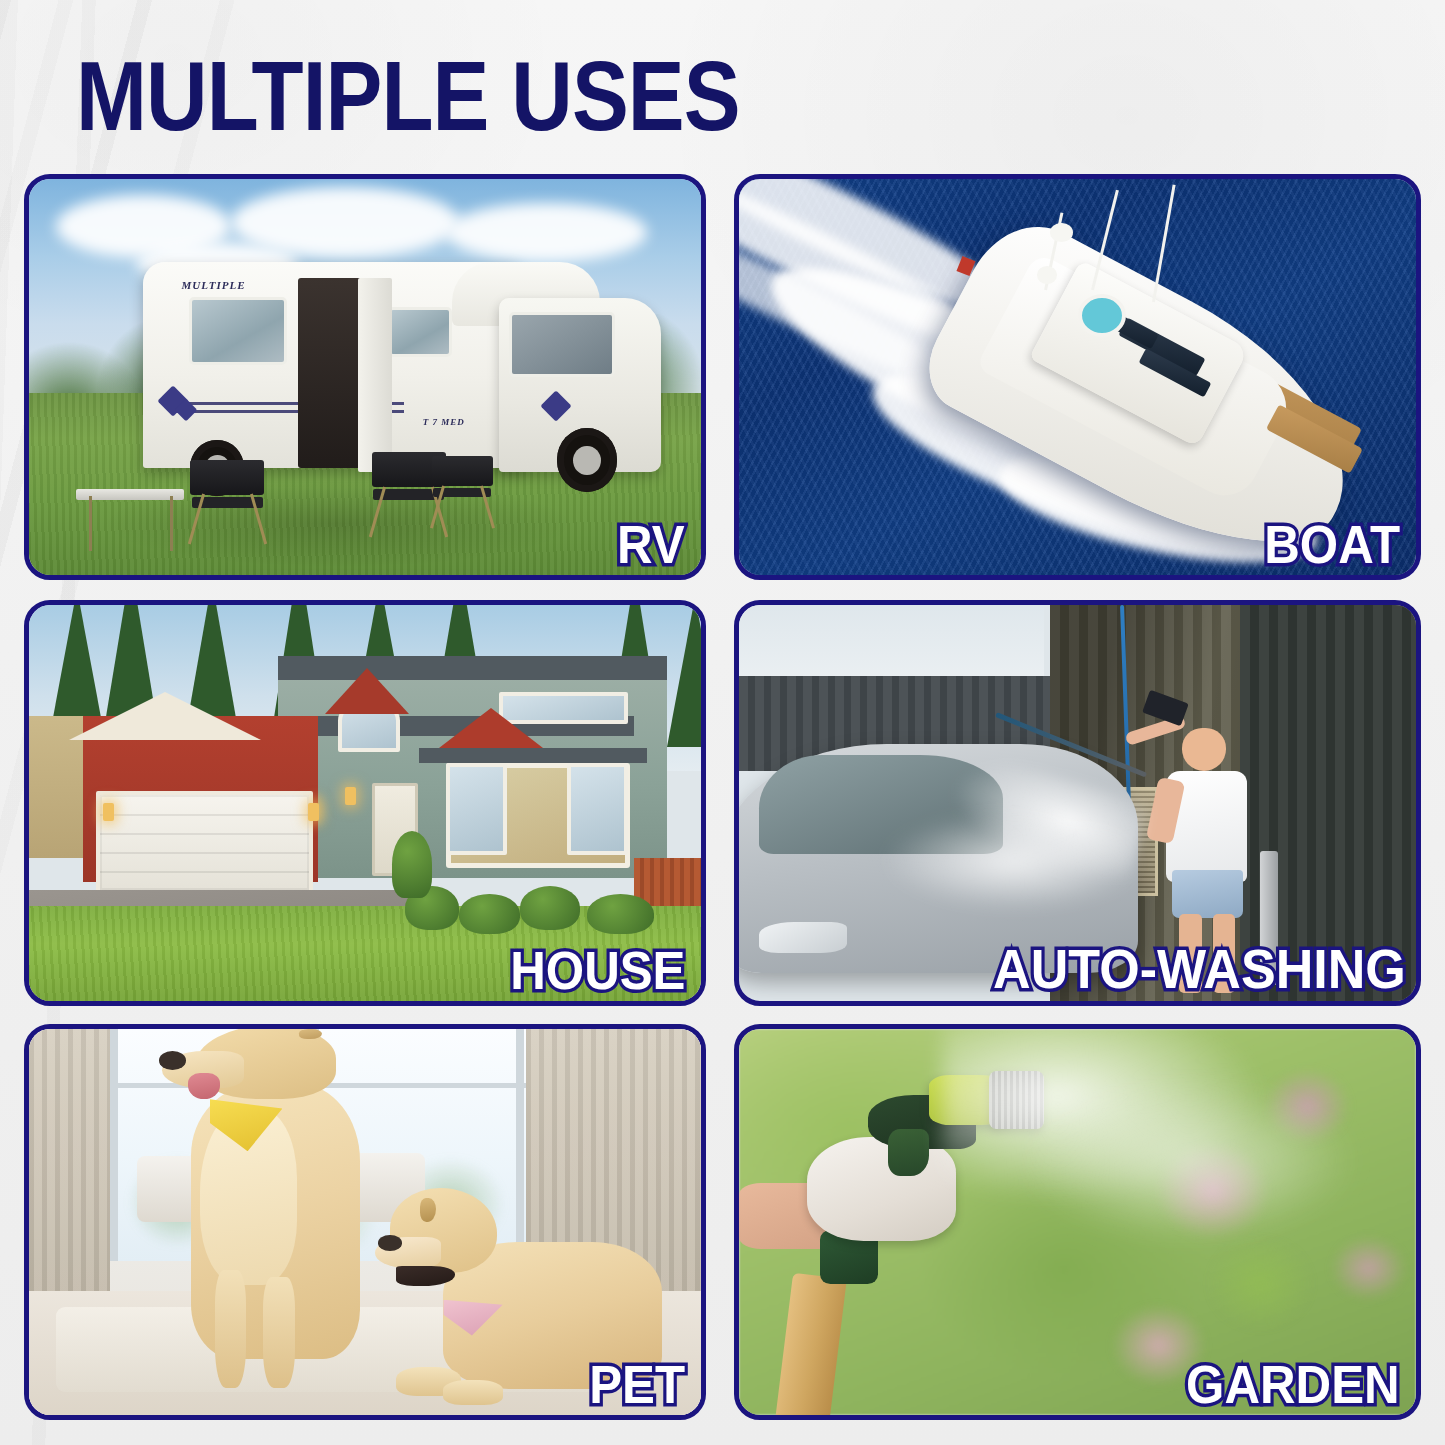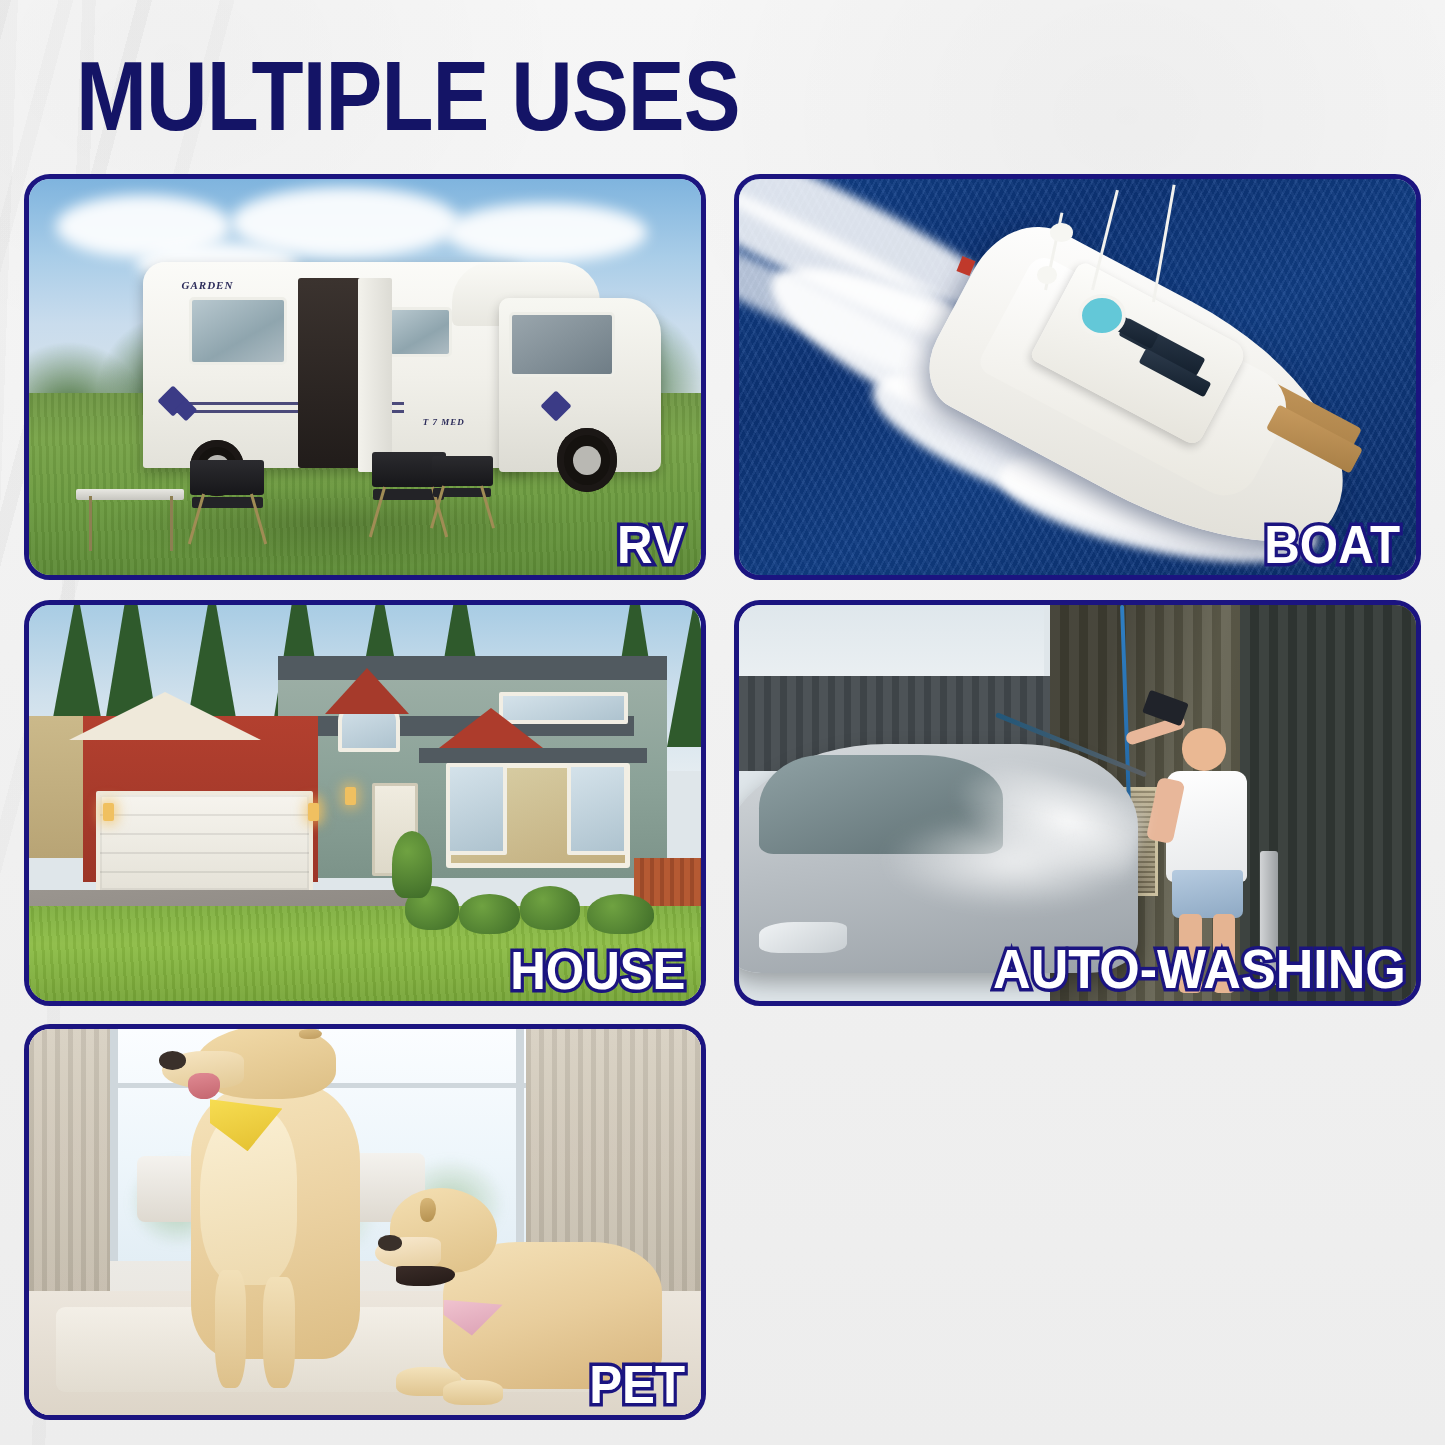--- a/index.html
+++ b/index.html
@@ -335,21 +335,21 @@
       <div class="rv-cloud" style="left:4%;top:4%;width:26%;height:16%;"></div>
       <div class="rv-cloud" style="left:30%;top:2%;width:34%;height:18%;"></div>
       <div class="rv-cloud" style="left:62%;top:6%;width:30%;height:15%;"></div>
       <div class="rv-cloud" style="left:16%;top:16%;width:24%;height:11%;"></div>
       <div class="rv-trees"></div>
       <div class="rv-grass"></div>
 
       <div class="rv-body">
         <div class="rv-win" style="left:12%;top:17%;width:24%;height:30%;"></div>
         <div class="rv-win" style="left:64%;top:22%;width:15%;height:21%;"></div>
-        <div class="rv-logo" style="left:10%;top:8%;">GARDEN</div>
+        <div class="rv-logo" style="left:10%;top:8%;">MULTIPLE</div>
         <div class="rv-stripe" style="left:8%;top:68%;width:60%;"></div>
         <div class="rv-stripe" style="left:8%;top:72%;width:60%;"></div>
         <div class="rv-diamond" style="left:5%;top:62%;"></div>
         <div class="rv-diamond" style="left:9%;top:68%;width:16px;height:16px;"></div>
         <div class="rv-logo" style="left:73%;top:75%;font-size:9px;">T 7 MED</div>
       </div>
       <div class="rv-over"></div>
       <div class="rv-cab">
         <div class="rv-win" style="left:6%;top:8%;width:62%;height:34%;background:linear-gradient(150deg,#9aa6ad,#6f7d86);"></div>
         <div class="rv-diamond" style="left:28%;top:56%;"></div>
@@ -534,14 +534,31 @@
         <div class="dogB-nose"></div>
         <div class="dogB-mouth"></div>
         <div class="dogB-bandana"></div>
         <div class="dogB-paw" style="left:6%;top:82%;width:22%;height:13%;"></div>
         <div class="dogB-paw" style="left:22%;top:88%;width:20%;height:11%;"></div>
       </div>
     </div>
     <div class="cap r" style="-webkit-text-stroke: 7px rgb(27, 20, 128); color: rgb(255, 255, 255);">PET</div>
   </div>
 
+  <div class="panel" style="left: 734px; top: 1024px; width: 687px; height: 396px; border-color: rgb(27, 20, 128);">
+    <div class="scene">
+      <div class="ga-bg"></div>
+      <div class="ga-blur"></div>
+      <div class="ga-hose"></div>
+      <div class="ga-wrist"></div>
+      <div class="ga-collar"></div>
+      <div class="ga-glove"></div>
+      <div class="ga-body"></div>
+      <div class="ga-trigger"></div>
+      <div class="ga-nozzle"></div>
+      <div class="ga-dial"></div>
+      <div class="ga-mist"></div>
+      <div class="ga-mist2"></div>
+    </div>
+    <div class="cap r" style="-webkit-text-stroke: 7px rgb(27, 20, 128); color: rgb(255, 255, 255);">GARDEN</div>
+  </div>
 
 </div>
 
 </body></html>

